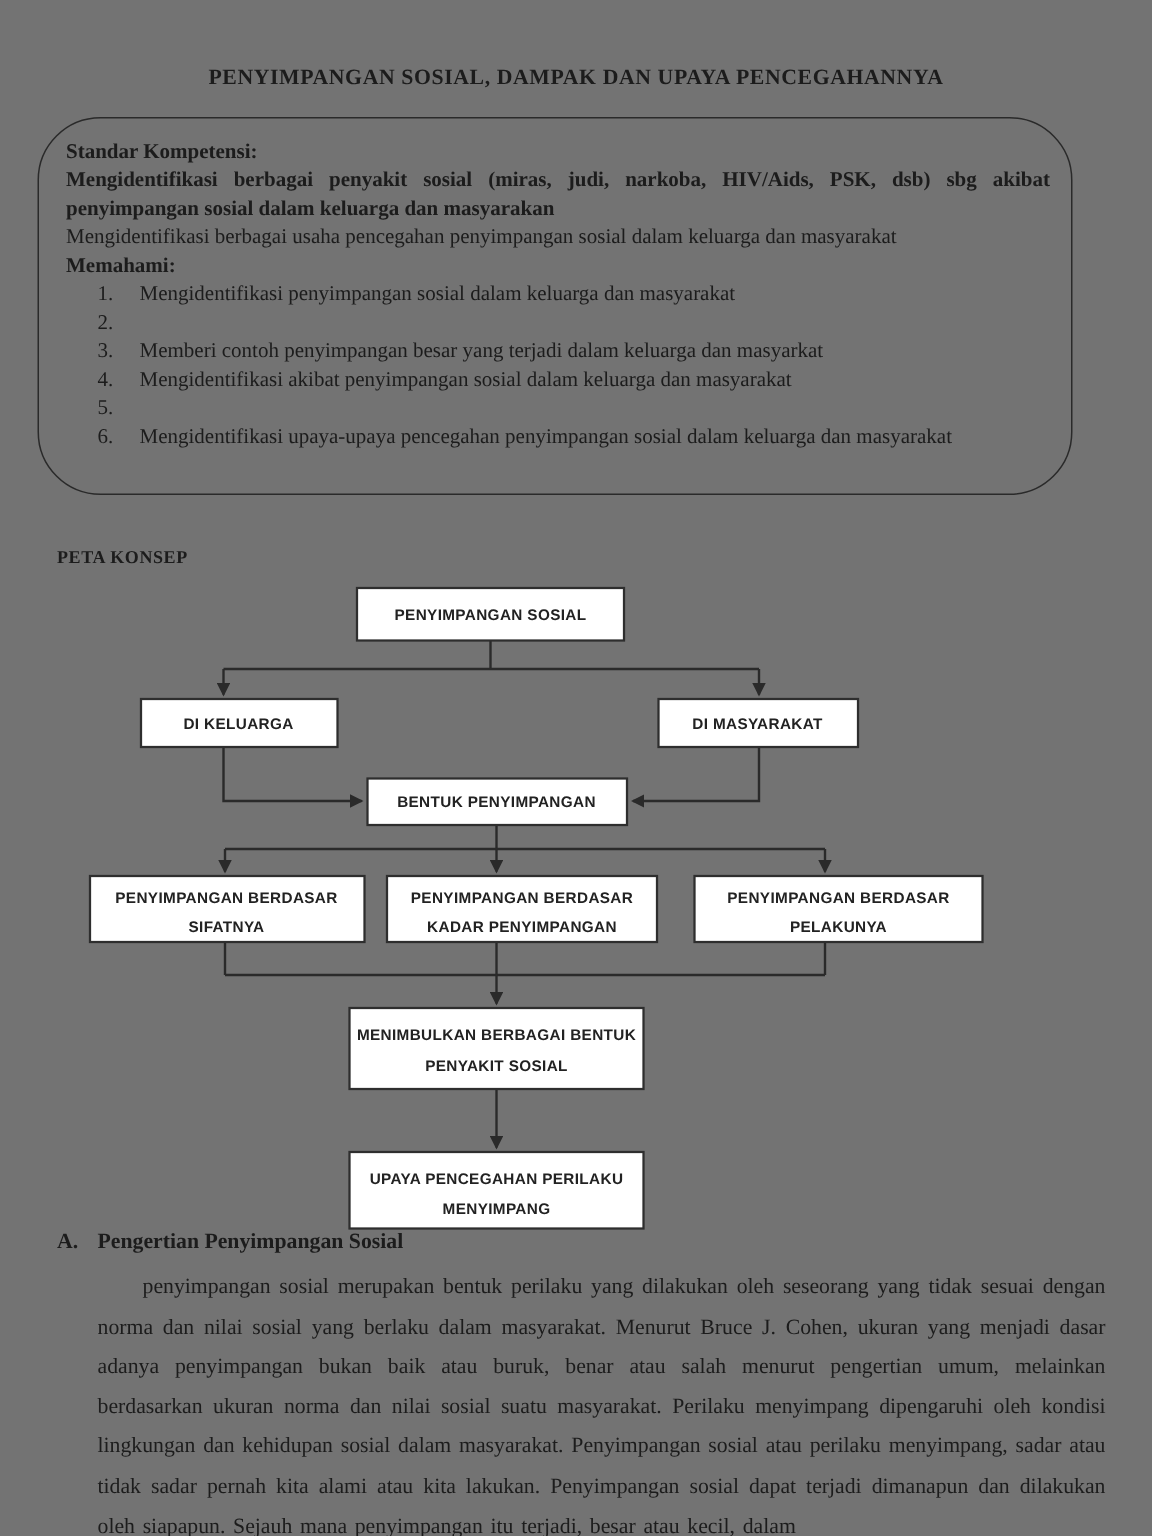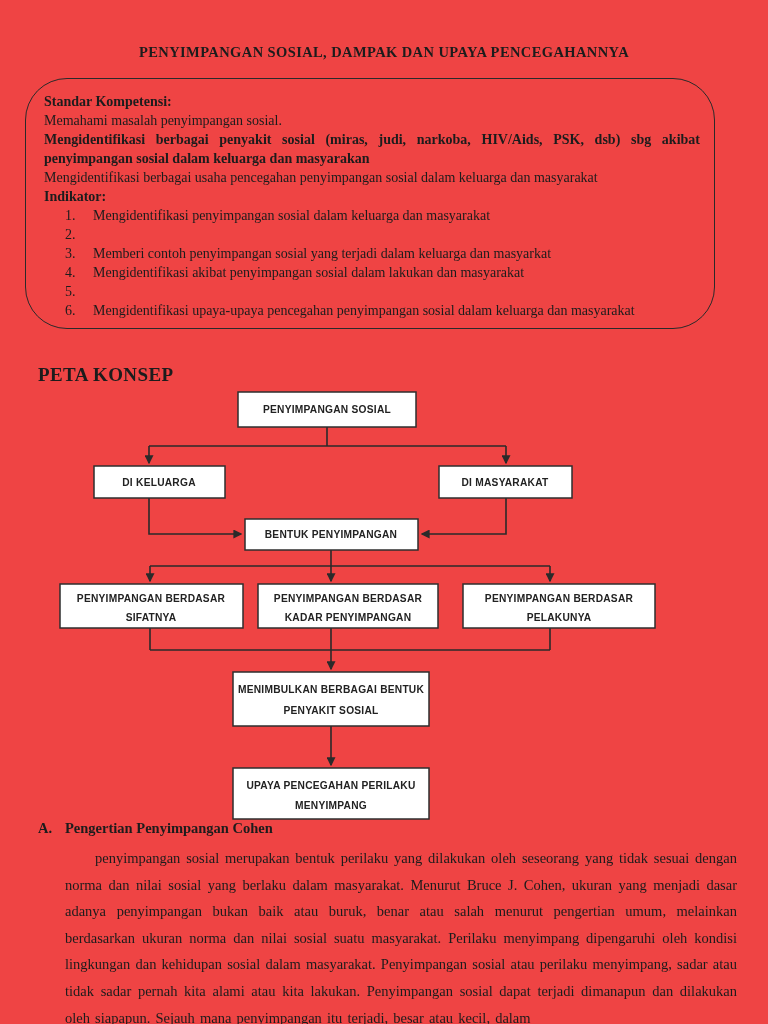--- a/index.html
+++ b/index.html
@@ -1,56 +1,56 @@
 <!DOCTYPE html>
 <html><head>
 <meta charset="utf-8">
 <style>
   html, body { margin: 0; padding: 0; background: #ffffff; }
   .page {
     position: relative;
     width: 768px;
     height: 1024px;
     margin: 0 auto;
-    background: #ef4444;
+    background: #737373;
     overflow: hidden;
     font-family: "Liberation Serif", serif;
     color: #1c1c1c;
   }
   .doc-title {
     position: absolute;
     top: 44px; left: 0; right: 0;
     margin: 0;
     text-align: center;
     font-size: 14.5px;
     font-weight: bold;
     letter-spacing: 0.4px;
   }
   .comp-box {
     position: absolute;
     top: 78px; left: 25px;
     width: 690px;
     box-sizing: border-box;
     border: 1.6px solid #2a2a2a;
     border-radius: 42px;
-    padding: 13px 14px 8px 18px;
+    padding: 13px 14px 28px 18px;
     font-size: 14px;
     line-height: 19px;
   }
   .comp-box p { margin: 0; }
   .bold { font-weight: bold; }
   .just { text-align: justify; font-weight: bold; }
   .ind-list { margin-left: 21px; }
   .ind-item { display: flex; }
   .ind-num { flex: 0 0 28px; }
   .peta-heading {
     position: absolute;
     top: 364px; left: 38px;
     margin: 0;
-    font-size: 19px;
+    font-size: 12px;
     font-weight: bold;
     letter-spacing: 0.4px;
   }
   .concept-map {
     position: absolute;
     top: 388px; left: 0;
   }
   .node-rect { fill: #ffffff; stroke: #2e2e2e; stroke-width: 1.5; }
   .edge { stroke: #2a2a2a; stroke-width: 1.6; fill: none; }
   .node-label {
@@ -83,39 +83,38 @@
 </style>
 </head>
 <body>
 
 <div class="page">
 
   <h1 class="doc-title">PENYIMPANGAN SOSIAL, DAMPAK DAN UPAYA PENCEGAHANNYA</h1>
 
   <div class="comp-box">
     <p class="bold">Standar Kompetensi:</p>
-    <p>Memahami masalah penyimpangan sosial.</p>
     <p class="just">Mengidentifikasi berbagai penyakit sosial (miras, judi, narkoba, HIV/Aids, PSK, dsb) sbg akibat penyimpangan sosial dalam keluarga dan masyarakan</p>
     <p>Mengidentifikasi berbagai usaha pencegahan penyimpangan sosial dalam keluarga dan masyarakat</p>
-    <p class="bold">Indikator:</p>
+    <p class="bold">Memahami:</p>
     <div class="ind-list">
       <div class="ind-item">
         <span class="ind-num">1.</span>
         <span>Mengidentifikasi penyimpangan sosial dalam keluarga dan masyarakat</span>
       </div>
       <div class="ind-item">
         <span class="ind-num">2.</span>
       </div>
       <div class="ind-item">
         <span class="ind-num">3.</span>
-        <span>Memberi contoh penyimpangan sosial yang terjadi dalam keluarga dan masyarkat</span>
+        <span>Memberi contoh penyimpangan besar yang terjadi dalam keluarga dan masyarkat</span>
       </div>
       <div class="ind-item">
         <span class="ind-num">4.</span>
-        <span>Mengidentifikasi akibat penyimpangan sosial dalam lakukan dan masyarakat</span>
+        <span>Mengidentifikasi akibat penyimpangan sosial dalam keluarga dan masyarakat</span>
       </div>
       <div class="ind-item">
         <span class="ind-num">5.</span>
       </div>
       <div class="ind-item">
         <span class="ind-num">6.</span>
         <span>Mengidentifikasi upaya-upaya pencegahan penyimpangan sosial dalam keluarga dan masyarakat</span>
       </div>
     </div>
   </div>
@@ -186,18 +185,18 @@
     </g>
     <g>
       <rect class="node-rect" x="233" y="380" width="196" height="51"></rect>
       <text class="node-label" x="331" y="401">UPAYA PENCEGAHAN PERILAKU</text>
       <text class="node-label" x="331" y="421">MENYIMPANG</text>
     </g>
   </svg>
 
   <div class="section-heading">
     <span class="section-num">A.</span>
-    <span>Pengertian Penyimpangan Cohen</span>
+    <span>Pengertian Penyimpangan Sosial</span>
   </div>
 
   <p class="body-para">penyimpangan sosial merupakan bentuk perilaku yang dilakukan oleh seseorang yang tidak sesuai dengan norma dan nilai sosial yang berlaku dalam masyarakat. Menurut Bruce J. Cohen, ukuran yang menjadi dasar adanya penyimpangan bukan baik atau buruk, benar atau salah menurut pengertian umum, melainkan berdasarkan ukuran norma dan nilai sosial suatu masyarakat. Perilaku menyimpang dipengaruhi oleh kondisi lingkungan dan kehidupan sosial dalam masyarakat. Penyimpangan sosial atau perilaku menyimpang, sadar atau tidak sadar pernah kita alami atau kita lakukan. Penyimpangan sosial dapat terjadi dimanapun dan dilakukan oleh siapapun. Sejauh mana penyimpangan itu terjadi, besar atau kecil, dalam</p>
 
 </div>
 
 </body></html>

